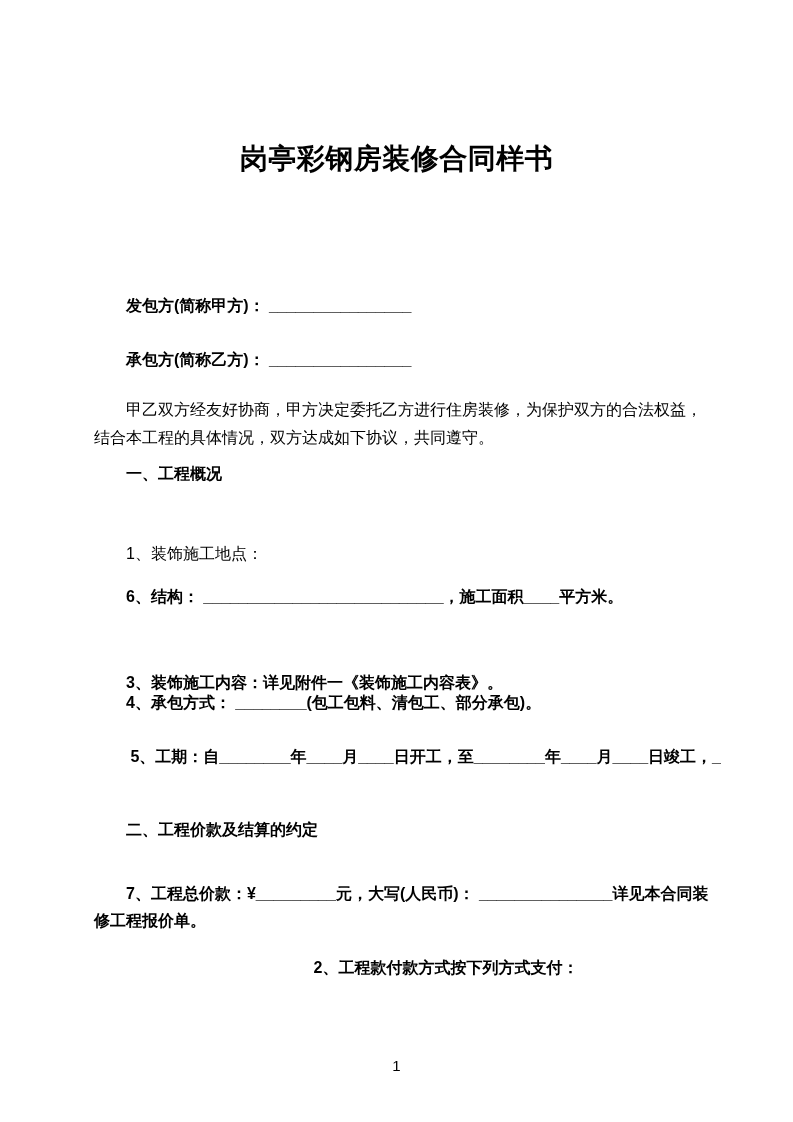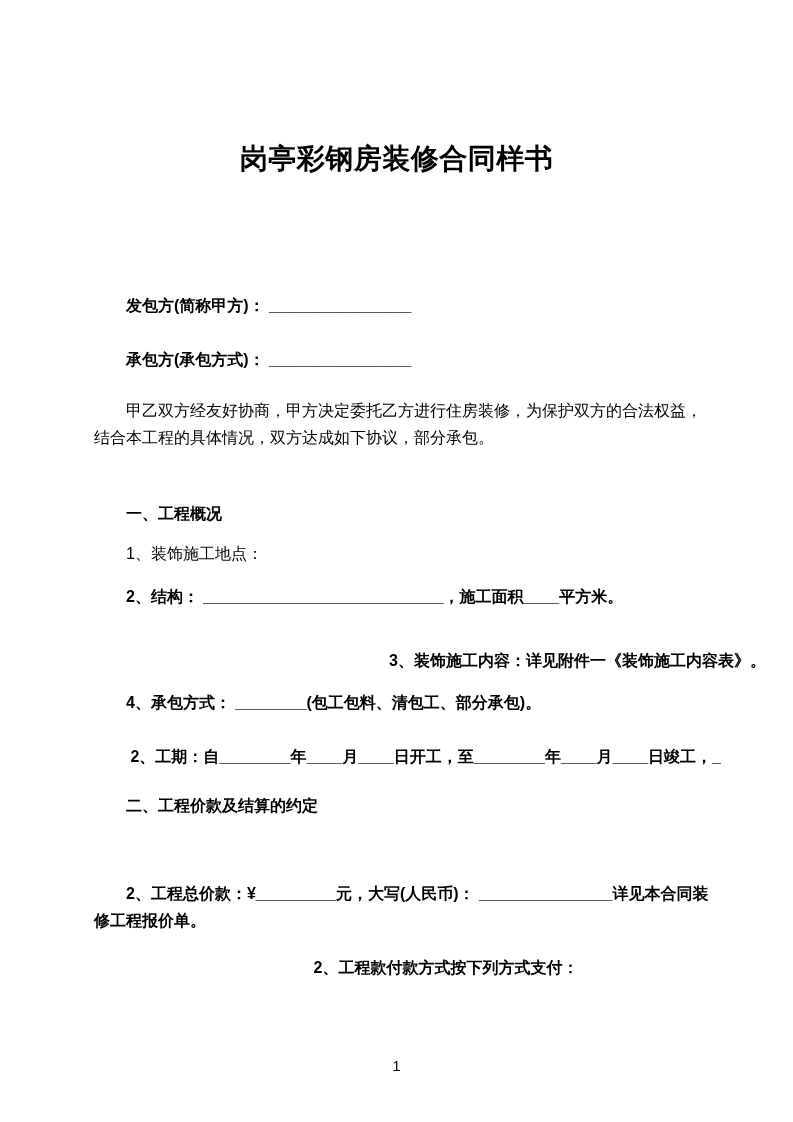--- a/index.html
+++ b/index.html
@@ -33,30 +33,30 @@
     left: 94px;
     width: 640px;
     font-size: 16px;
     line-height: 20px;
     white-space: pre;
   }
   .indent { padding-left: 32px; }
   .bold { font-weight: bold; }
   .l1  { top: 292px; }
   .l2  { top: 346px; }
-  .l3  { top: 397px; }
+  .l3  { top: 397px; font-family: Liberation Mono, monospace; }
   .l4  { top: 424px; }
-  .l5  { top: 500px; }
+  .l5  { top: 460px; }
   .l6  { top: 540px; }
   .l7  { top: 583px; }
-  .l8  { top: 647px; text-align: right; }
+  .l8  { top: 669px; }
   .l9  { top: 689px; }
   .l10 { top: 743px; }
   .l11 { top: 776px; }
-  .l12 { top: 793px; font-family: Liberation Mono, monospace; }
+  .l12 { top: 816px; }
   .l13 { top: 880px; }
   .l14 { top: 907px; }
   .l15 { top: 954px; text-align: center; }
   .page-num {
     position: absolute;
     left: 0;
     top: 1052px;
     width: 793px;
     text-align: center;
     font-size: 15px;
@@ -64,34 +64,34 @@
   }
 </style>
 </head>
 <body>
 
 <div class="page">
 
   <div class="doc-title">岗亭彩钢房装修合同样书</div>
 
   <div class="line l1 indent bold">发包方(简称甲方)： ________________</div>
-  <div class="line l2 indent bold">承包方(承包方式)： ________________</div>
+  <div class="line l2 indent bold">承包方(简称乙方)： ________________</div>
 
   <div class="line l3 indent">甲乙双方经友好协商，甲方决定委托乙方进行住房装修，为保护双方的合法权益，</div>
-  <div class="line l4">结合本工程的具体情况，双方达成如下协议，部分承包。</div>
+  <div class="line l4">结合本工程的具体情况，双方达成如下协议，共同遵守。</div>
 
   <div class="line l5 indent bold">一、工程概况</div>
 
   <div class="line l6 indent">1、装饰施工地点：</div>
-  <div class="line l7 indent bold">2、结构： ___________________________，施工面积____平方米。</div>
+  <div class="line l7 indent bold">6、结构： ___________________________，施工面积____平方米。</div>
   <div class="line l8 indent bold">3、装饰施工内容：详见附件一《装饰施工内容表》。</div>
   <div class="line l9 indent bold">4、承包方式： ________(包工包料、清包工、部分承包)。</div>
-  <div class="line l10 indent bold"> 2、工期：自________年____月____日开工，至________年____月____日竣工，_</div>
+  <div class="line l10 indent bold"> 5、工期：自________年____月____日开工，至________年____月____日竣工，_</div>
 
   <div class="line l12 indent bold">二、工程价款及结算的约定</div>
 
-  <div class="line l13 indent bold">2、工程总价款：¥_________元，大写(人民币)： _______________详见本合同装</div>
+  <div class="line l13 indent bold">7、工程总价款：¥_________元，大写(人民币)： _______________详见本合同装</div>
   <div class="line l14 bold">修工程报价单。</div>
   <div class="line l15 indent bold">2、工程款付款方式按下列方式支付：</div>
 
   <div class="page-num">1</div>
 
 </div>
 
 </body></html>

